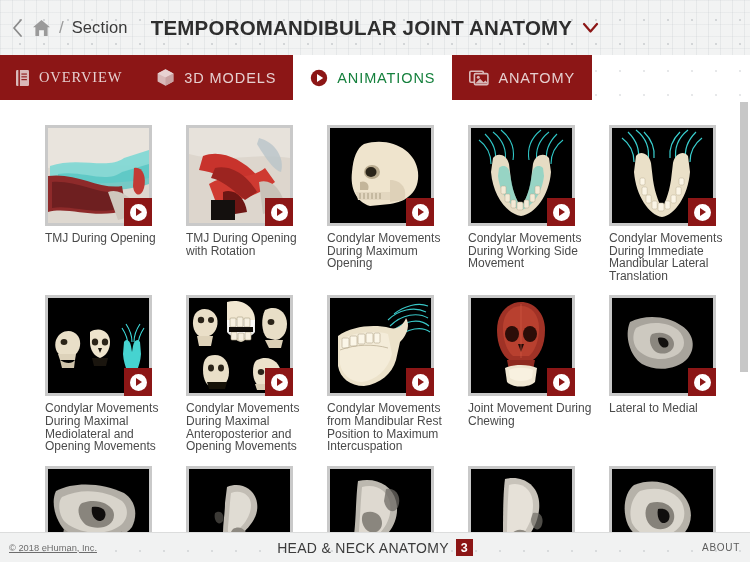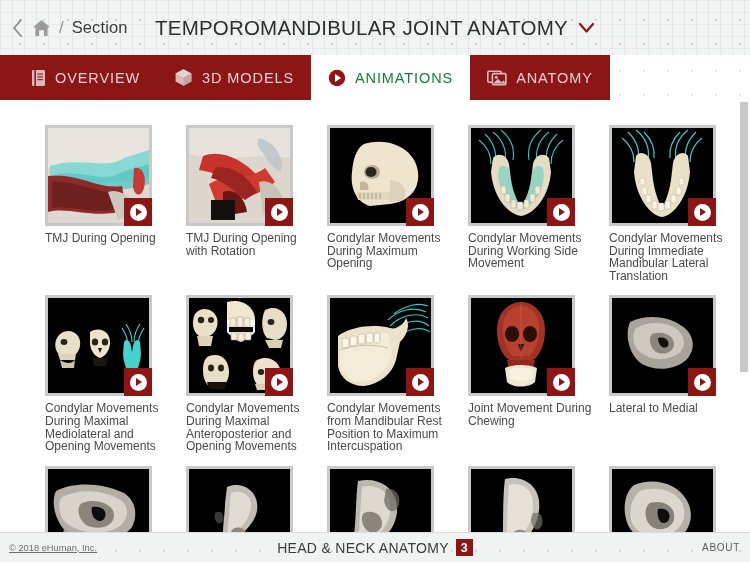--- a/index.html
+++ b/index.html
@@ -31,42 +31,42 @@
   .bc-sep{color:#9b9b9b;font-size:17px;font-weight:300;margin:0 1px;}
   .bc-label{font-size:16.5px;color:#3a3a3a;letter-spacing:.1px;}
 
   .page-title-wrap{
     position:absolute;left:0;top:0;width:750px;height:55px;
     display:flex;align-items:center;justify-content:center;gap:10px;
     pointer-events:none;
   }
   .page-title{
     font-size:20.5px;color:#2e2e2e;letter-spacing:.2px;white-space:nowrap;
-    font-weight:400;
+    font-weight:700;
     text-align:center;
   }
   .title-chev{display:block;}
 
   
   .tabbar{
     position:absolute;left:0;top:55px;width:750px;height:45px;
     background:#ffffff;
     background-image:
       radial-gradient(circle, rgba(170,175,180,.30) 0.7px, rgba(0,0,0,0) 0.9px);
     background-size:24px 24px;background-position:8px 4px;
   }
   .tabstrip{position:absolute;left:0;top:0;height:45px;display:flex;align-items:stretch;}
   .tab{
     display:flex;align-items:center;gap:9px;
     padding:0 17px;height:45px;
     background:#8c1616;color:#e6cfcf;
     font-size:14.5px;letter-spacing:.9px;font-weight:400;
     box-sizing:border-box;
   }
-  .tab:first-child{padding-left:31px;}
+  .tab:first-child{padding-left:15px;font-family:Liberation Serif, serif;}
   .tab.active{background:#ffffff;color:#15803d;}
   .tab .tico{display:flex;align-items:center;justify-content:center;}
   .tab-label{white-space:nowrap;}
 
   
   .content{
     position:absolute;left:0;top:100px;width:750px;height:432px;
     background:#fff;overflow:hidden;
   }
   .grid{

